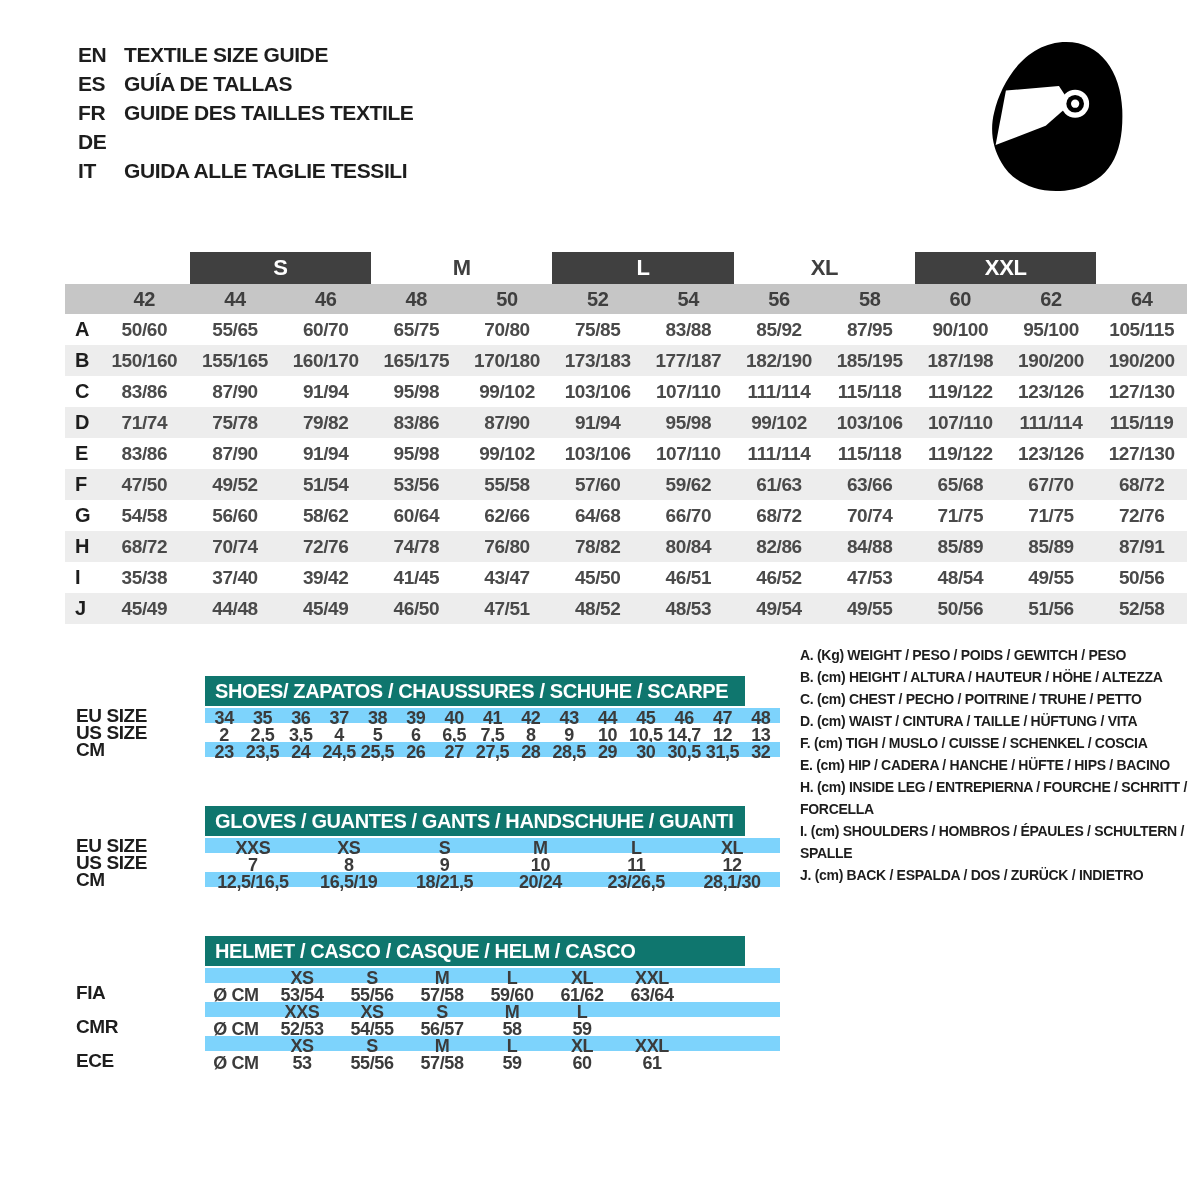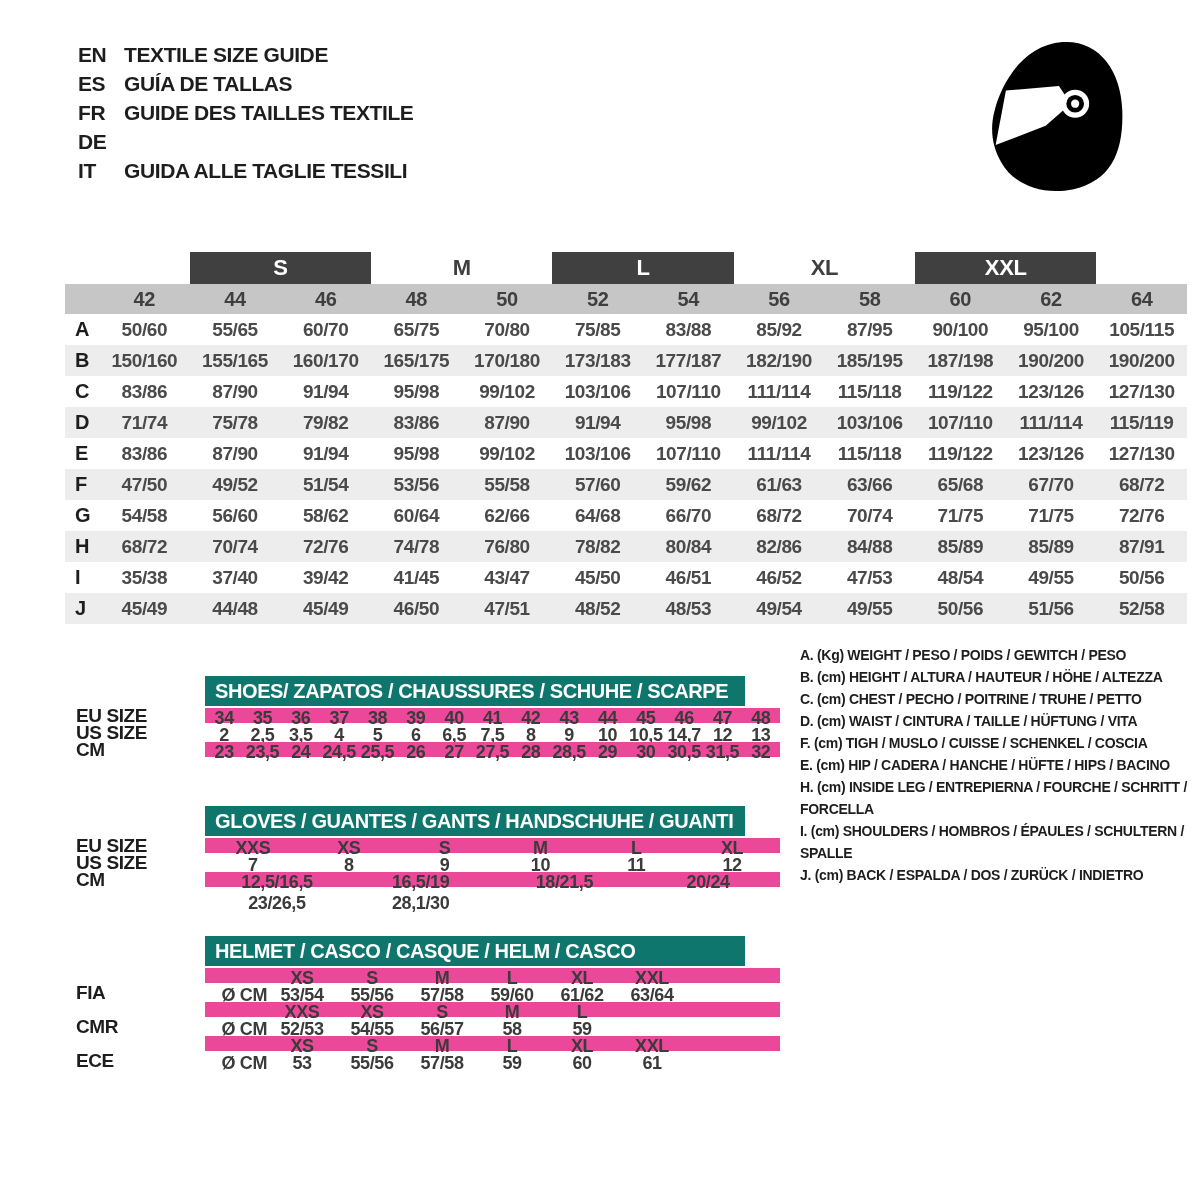--- a/index.html
+++ b/index.html
@@ -30,23 +30,23 @@
   .section{position:absolute;left:65px;width:715px}
   #shoes-section{top:676px}
   #gloves-section{top:806px}
   #helmet-section{top:936px}
   .sec-header{margin-left:140px;width:540px;height:30px;background:#0f766e;color:#fff;
     display:flex;align-items:center;padding-left:10px;box-sizing:border-box;font-size:20px}
   .sec-row{display:flex;height:15px;margin-top:2px}
   .sec-label{width:140px;flex:none;display:flex;align-items:center;padding-left:11px;
     box-sizing:border-box;font-size:19px;color:#1d1d1d}
   .sec-data{width:575px;flex:none;display:grid;align-items:center}
-  .sec-data.striped{background:#ec4899}
+  .sec-data.striped{background:#7dd3fc}
   .sec-data span{text-align:center;font-size:18px;color:#3b3b3b}
-  .sec-data .hm-prefix{text-align:right}
+  .sec-data .hm-prefix{text-align:center}
   
   #legend{position:absolute;left:800px;top:644px;width:388px;font-size:14px;
     line-height:22px;color:#1d1d1d;letter-spacing:-0.3px}
 </style>
 </head>
 <body>
 
 <div id="langs">
   <div class="lang-row">
     <span class="lang-code">EN</span>
@@ -340,21 +340,21 @@
           <span>7</span>
           <span>8</span>
           <span>9</span>
           <span>10</span>
           <span>11</span>
           <span>12</span>
         </div>
       </div>
       <div class="sec-row">
         <div class="sec-label">CM</div>
-        <div class="sec-data striped" style="grid-template-columns: repeat(4, 1fr);">
+        <div class="sec-data striped" style="grid-template-columns: repeat(6, 1fr);">
           <span>12,5/16,5</span>
           <span>16,5/19</span>
           <span>18/21,5</span>
           <span>20/24</span>
           <span>23/26,5</span>
           <span>28,1/30</span>
         </div>
       </div>
     </div>
 </div>

